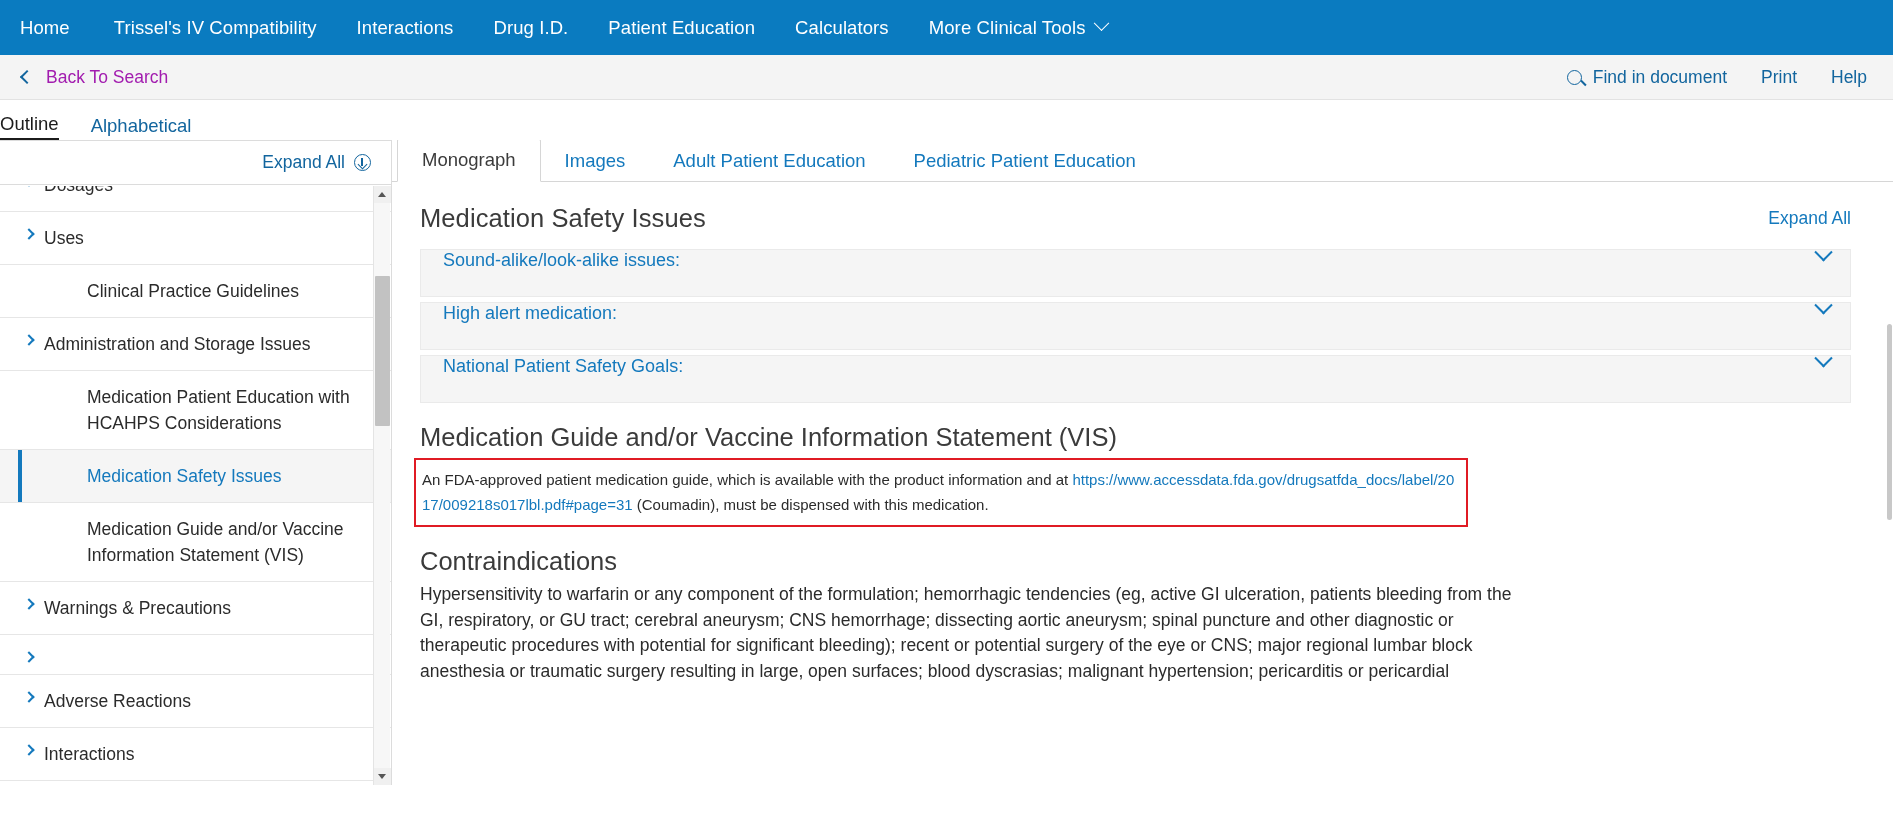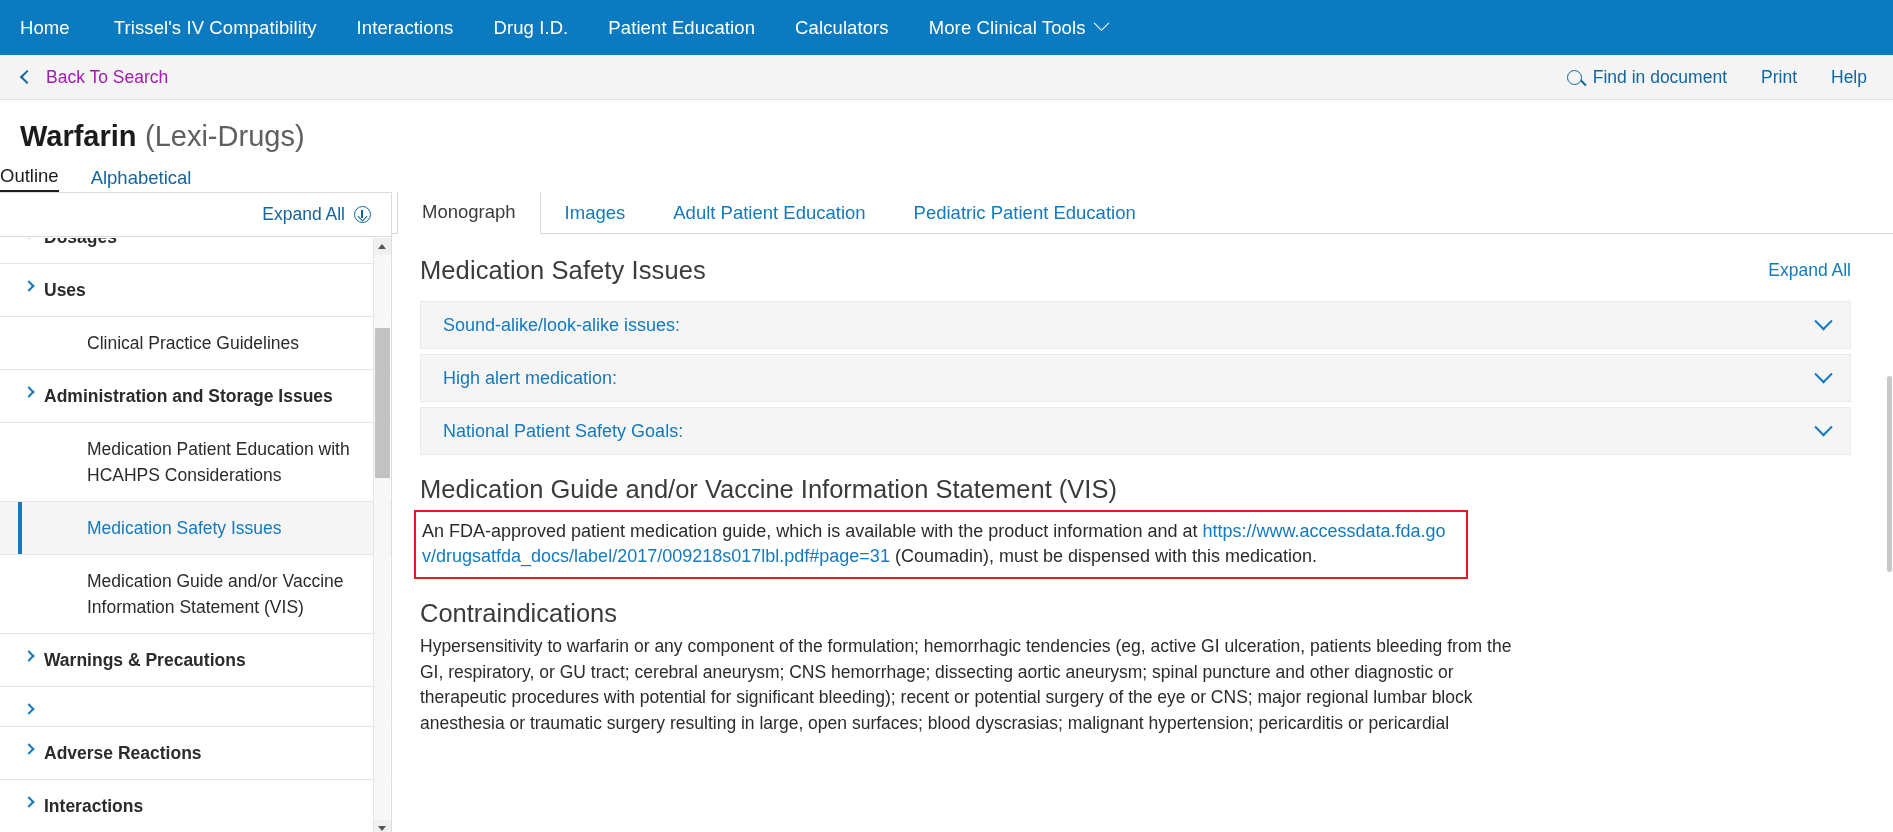--- a/index.html
+++ b/index.html
@@ -201,21 +201,21 @@
     align-items: flex-start;
     border-bottom: 1px solid #e6e6e6;
     padding: 13px 18px 13px 44px;
     font-size: 17.5px;
     color: #2b2b2b;
     cursor: pointer;
     position: relative;
     line-height: 26px;
     min-height: 40px;
   }
-  .ol-item.has-chev { padding-left: 44px; font-weight: bold; }
+  .ol-item.has-chev { padding-left: 44px; }
   .ol-chev {
     position: absolute;
     left: 25px; top: 18px;
     width: 8px; height: 8px;
     border-right: 2.3px solid #1479bd;
     border-top: 2.3px solid #1479bd;
     transform: rotate(45deg);
   }
   .ol-item.leaf { padding-left: 87px; }
   .ol-item.selected {
@@ -320,21 +320,21 @@
     cursor: pointer;
   }
   .acc {
     margin-top: 16px;
   }
   .acc-row {
     background: #f5f5f5;
     border: 1px solid #eaeaea;
     height: 48px;
     display: flex;
-    align-items: center;
+    align-items: flex-start;
     padding: 0 20px 0 22px;
     margin-bottom: 5px;
     cursor: pointer;
   }
   .acc-label {
     color: #1479bd;
     font-size: 18px;
   }
   .acc-chev {
     margin-left: auto;
@@ -350,21 +350,21 @@
     margin: 20px 0 6px 0;
   }
   .redbox {
     border: 2.5px solid #e01b24;
     padding: 7px 10px 8px 6px;
     margin: 2px 0 6px -6px;
     max-width: 1054px;
   }
   .redbox p {
     margin: 0;
-    font-size: 18px;
+    font-size: 15px;
     line-height: 25px;
     color: #2b2b2b;
   }
   .redbox a {
     color: #1479bd;
     text-decoration: none;
     word-break: break-all;
   }
   .body-p {
     font-size: 17.5px;
@@ -414,24 +414,20 @@
     <div class="subbar-right">
       <div class="sb-item">
         <span class="mag"></span>
         <span>Find in document</span>
       </div>
       <div class="sb-item">Print</div>
       <div class="sb-item">Help</div>
     </div>
   </div>
 
-  <div class="titlebar">
-    <span class="drug-title">Warfarin</span>
-    <span class="drug-source">(Lexi-Drugs)</span>
-  </div>
 
   <div class="outline-tabs">
     <div class="otab active">Outline</div>
     <div class="otab">Alphabetical</div>
   </div>
 
   <div class="split">
 
     <div class="sidebar">
       <div class="expand-row">

